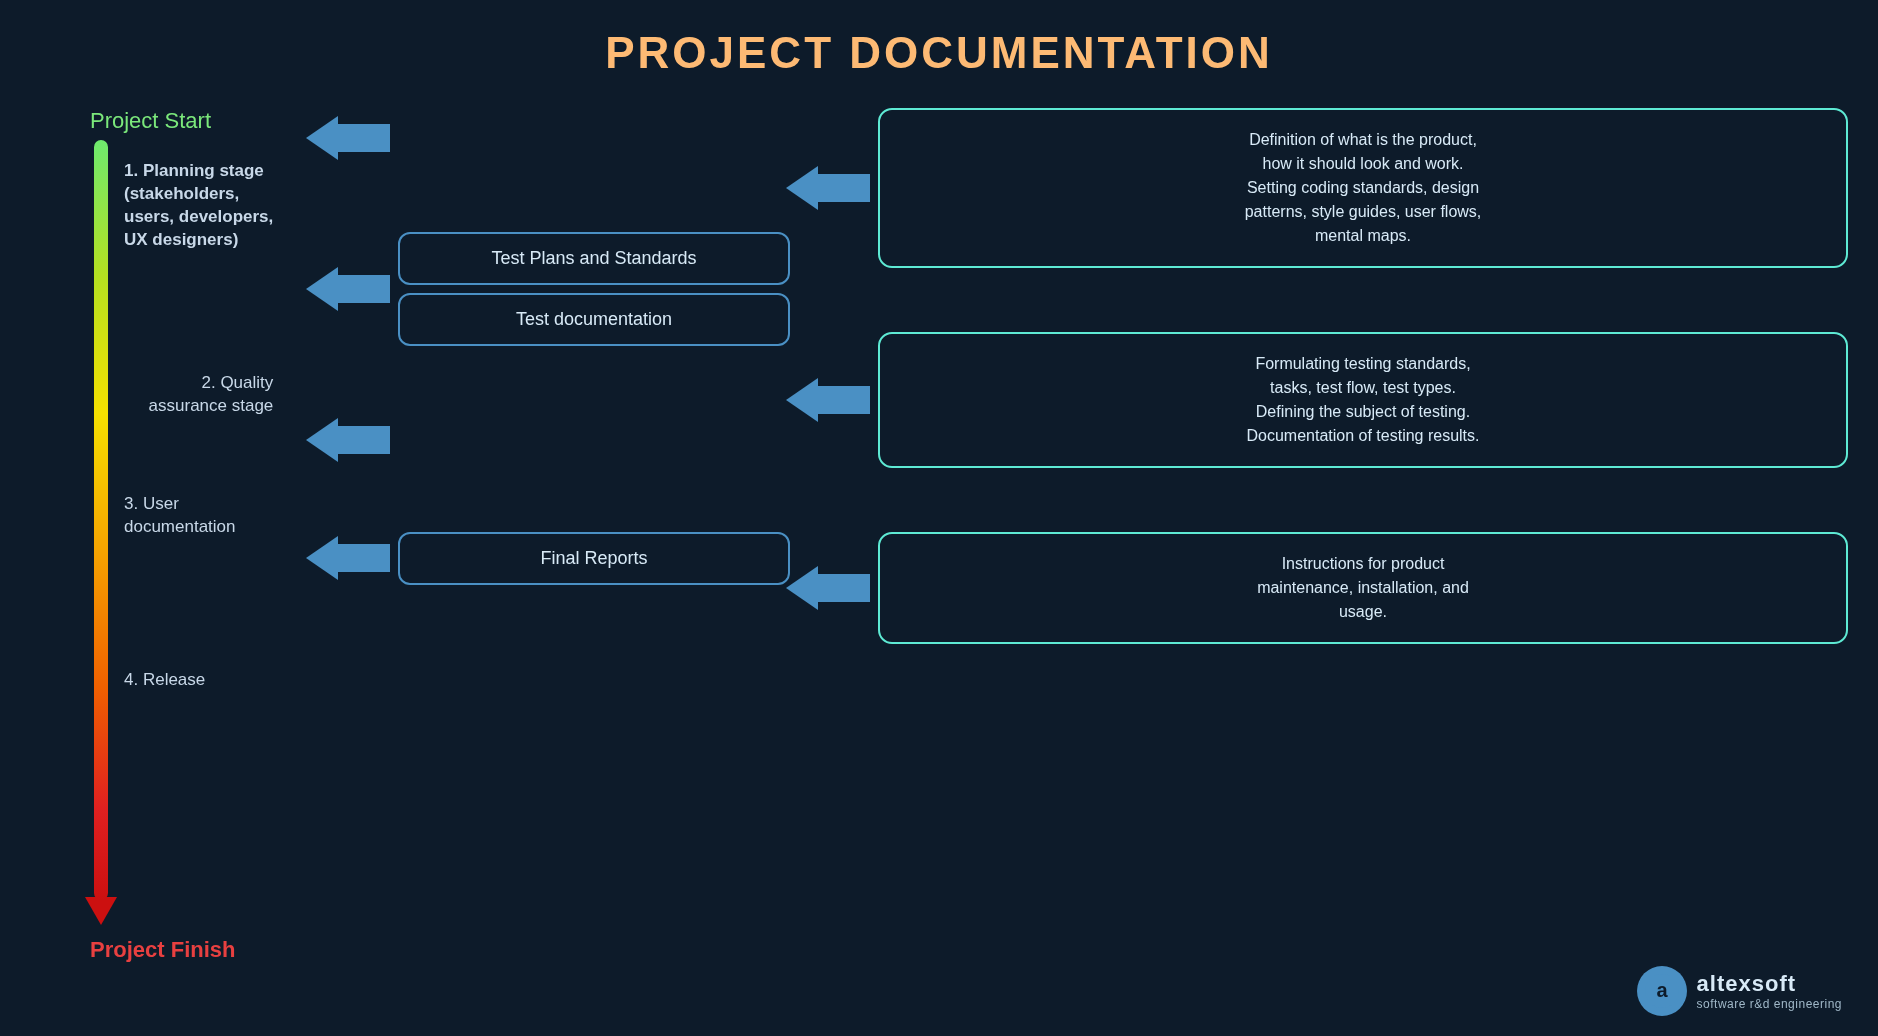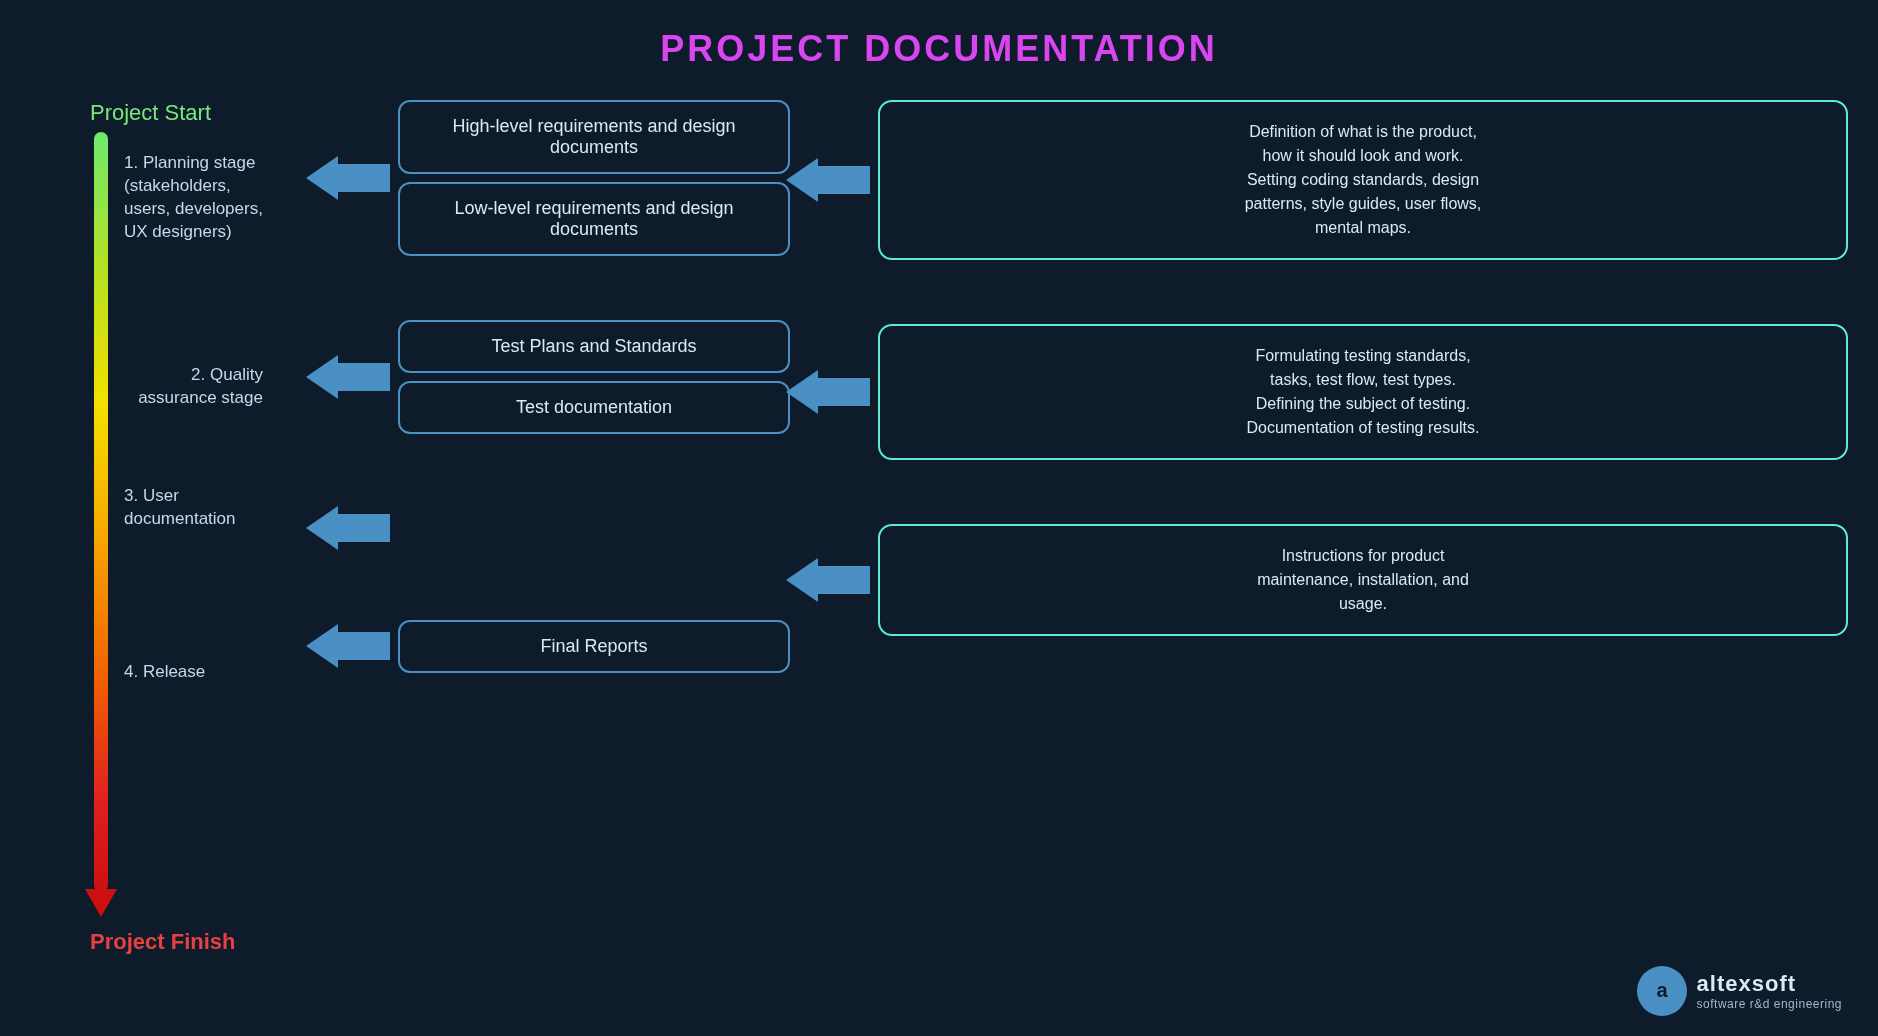--- a/index.html
+++ b/index.html
@@ -8,22 +8,22 @@
       color: #c8d8e8;
       font-family: 'Arial', sans-serif;
       width: 1878px;
       min-height: 1036px;
       position: relative;
       overflow: hidden;
     }
 
     .page-title {
       text-align: center;
-      color: #d946ef;
-      font-size: 36px;
+      color: #fdba74;
+      font-size: 44px;
       font-weight: 900;
       letter-spacing: 3px;
       padding-top: 28px;
       padding-bottom: 20px;
       text-transform: uppercase;
     }
 
     .main-layout {
       display: flex;
       flex-direction: row;
@@ -94,21 +94,21 @@
     }
 
     .stage-label {
       color: #c8d8e8;
       font-size: 17px;
       font-weight: 400;
       line-height: 1.35;
       padding-bottom: 0;
     }
 
-    .stage-1 { margin-top: 20px; margin-bottom: 120px; }
+    .stage-1 { margin-top: 20px; margin-bottom: 120px; font-weight: bold; }
     .stage-2 { margin-bottom: 75px; text-align: right; }
     .stage-3 { margin-bottom: 130px; }
     .stage-4 { margin-bottom: 0px; }
 
     .project-finish-label {
       color: #e84040;
       font-size: 22px;
       font-weight: 700;
       margin-top: 12px;
       margin-left: 60px;
@@ -300,24 +300,20 @@
 
   <div class="mid-col">
 
     <div class="row-group group-stage1">
       <div class="arrow-left">
         <div class="arrow-shape">
           <div class="arrow-head"></div>
           <div class="arrow-body"></div>
         </div>
       </div>
-      <div class="doc-boxes">
-        <div class="doc-box">High-level requirements and design documents</div>
-        <div class="doc-box">Low-level requirements and design documents</div>
-      </div>
     </div>
 
     <div class="row-group group-stage2" style="margin-top:46px;">
       <div class="arrow-left">
         <div class="arrow-shape">
           <div class="arrow-head"></div>
           <div class="arrow-body"></div>
         </div>
       </div>
       <div class="doc-boxes">

